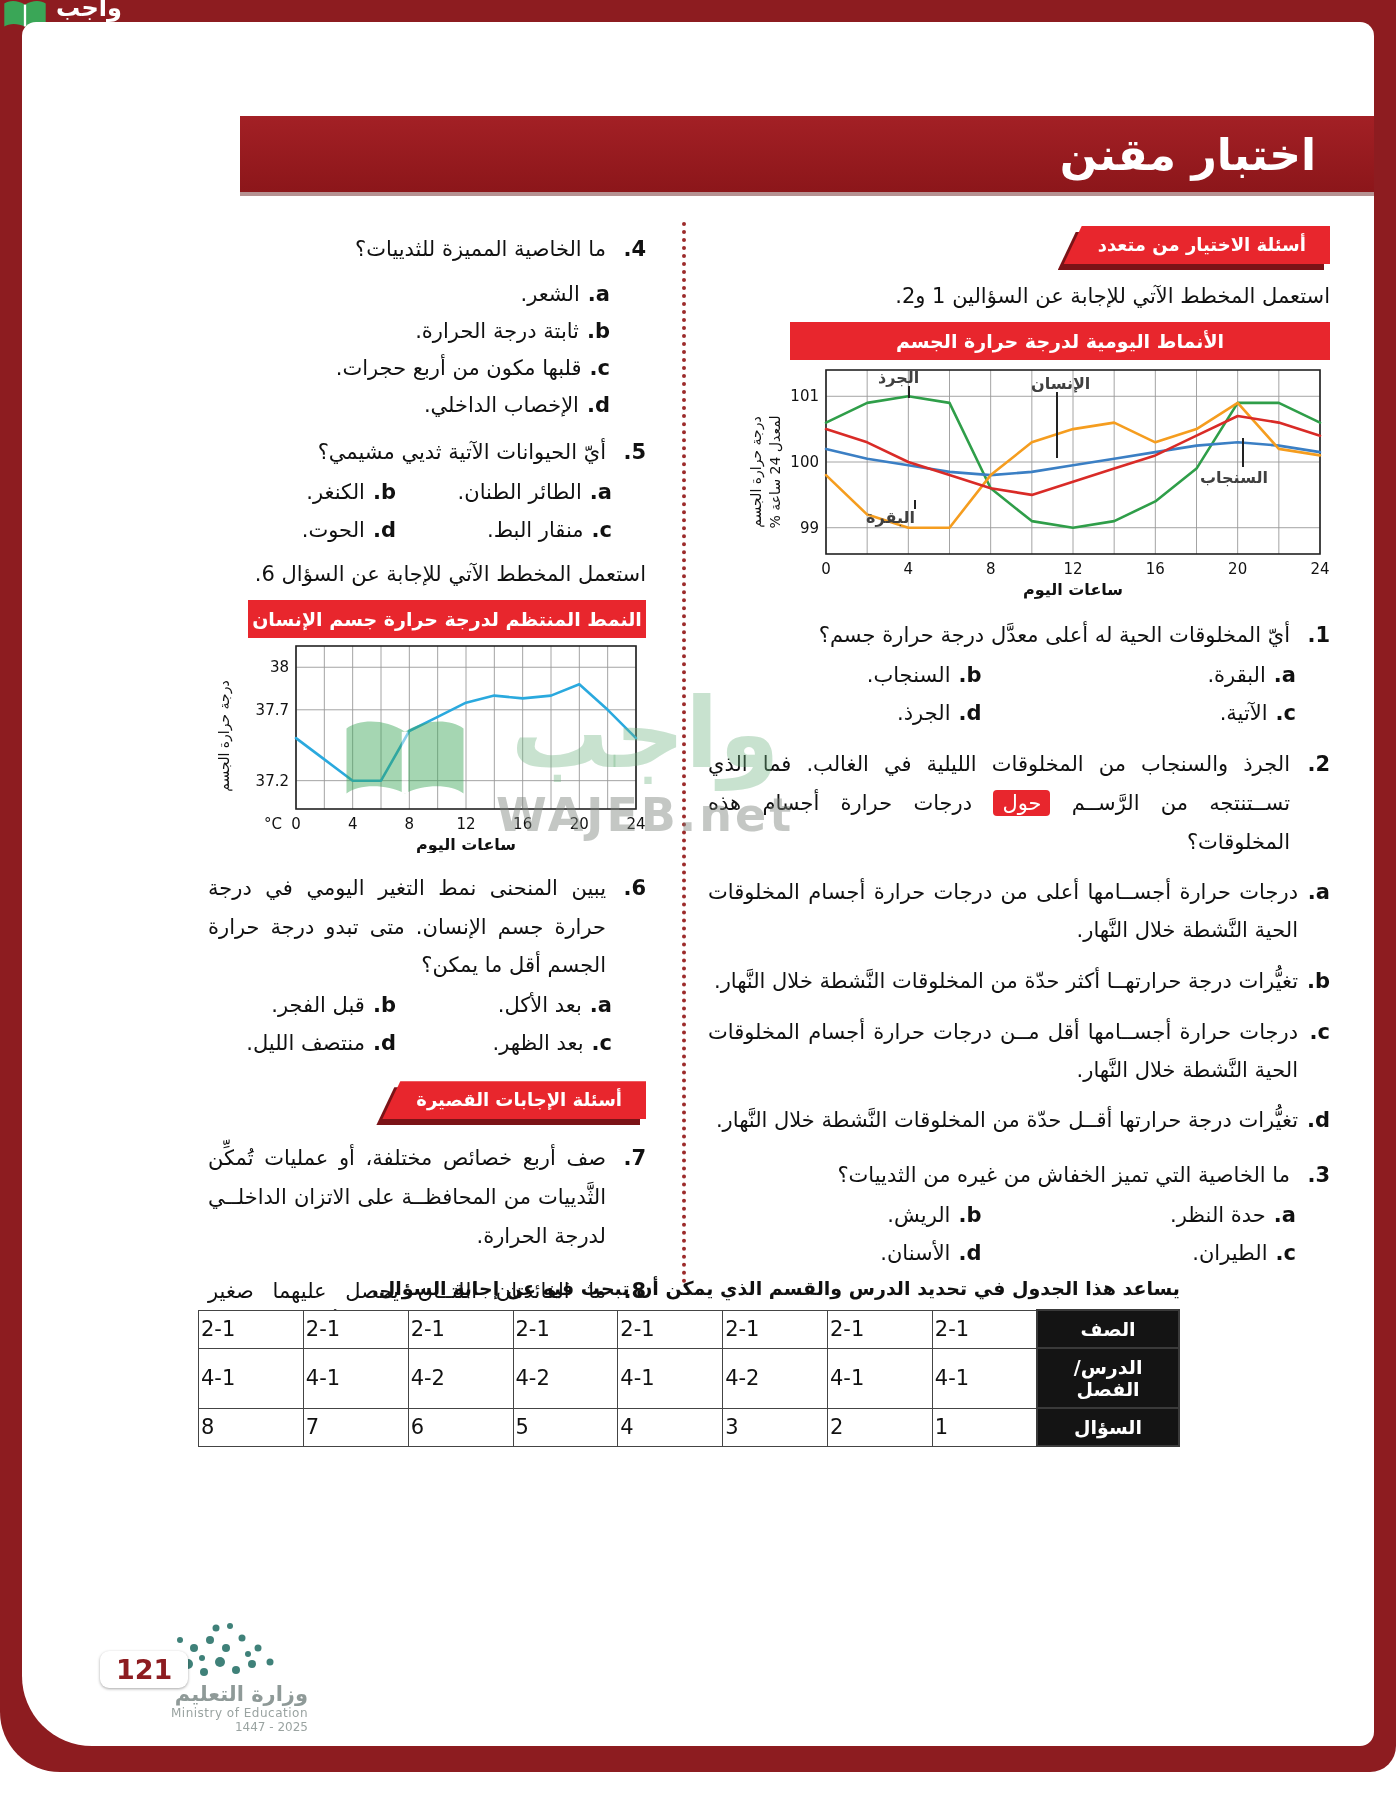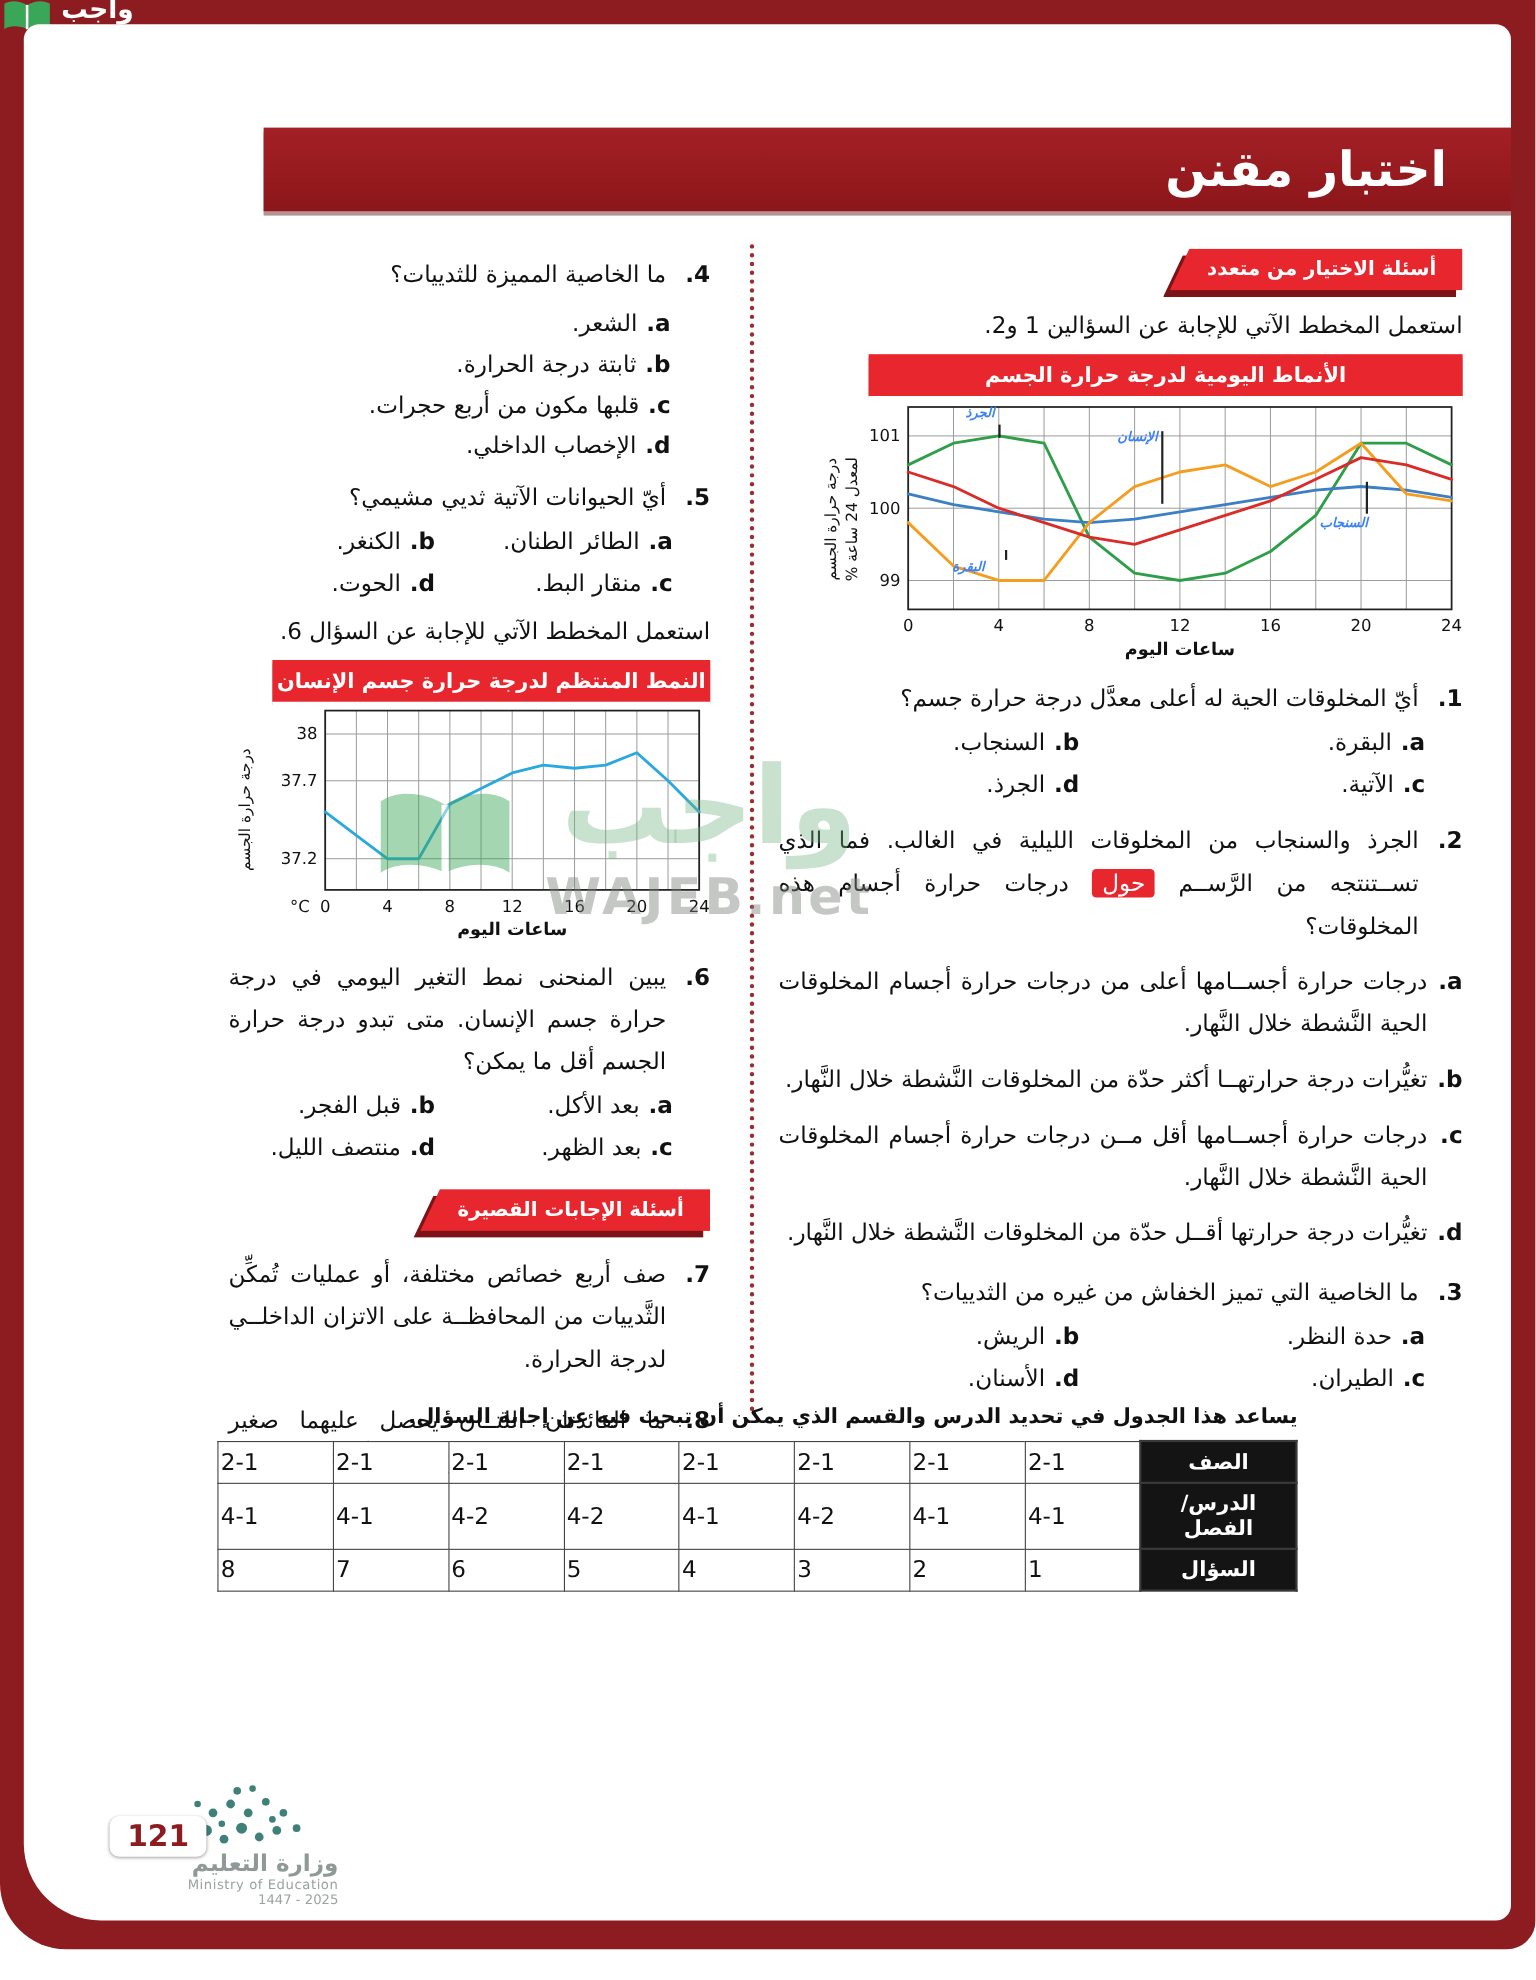--- a/index.html
+++ b/index.html
@@ -50,24 +50,24 @@
   .hl { background:#e8262d; color:#fff; padding:1px 9px; border-radius:4px; }
 
   
   .chart-box { direction:ltr; display:flex; width:max-content; margin:8px 0 14px; }
   .ylab-wrap { position:relative; width:48px; }
   .ylab { position:absolute; top:54%; left:50%; transform:translate(-50%,-50%) rotate(-90deg); white-space:nowrap; font-size:14px; text-align:center; line-height:1.35; }
   .plot-col { display:flex; flex-direction:column; }
   .chart-title { background:#e8262d; color:#fff; font-weight:bold; font-size:19px; text-align:center; padding:8px 4px; box-shadow:0 3px 0 rgba(100,12,15,.4); }
   .plot-wrap { position:relative; background:#fff; }
   svg { font-family:"DejaVu Sans", sans-serif; display:block; }
-  .ann { position:absolute; font-size:12px; font-weight:bold; white-space:nowrap; color:#3b82f6;font-style:italic; }
+  .ann { position:absolute; font-size:16px; font-weight:bold; white-space:nowrap; color:#404040; }
   .ann-line { position:absolute; width:1.5px; background:#222; }
   #ann-rat { left:88px; top:8px; }       #ann-rat-line { left:118px; top:26px; height:12px; }
-  #ann-human { left:226px; top:14px;margin-top:16px; }   #ann-human-line { left:266px; top:32px; height:66px; }
+  #ann-human { left:241px; top:14px; }   #ann-human-line { left:266px; top:32px; height:66px; }
   #ann-cow { left:76px; top:148px; }     #ann-cow-line { left:124px; top:140px; height:9px; }
   #ann-squirrel { left:410px; top:108px;} #ann-squirrel-line { left:452px; top:78px; height:29px; }
 
   
   .bottom { position:absolute; top:1255px; right:194px; width:982px; }
   .tbl-caption { font-size:19px; font-weight:bold; text-align:right; margin-bottom:10px; }
   table.lookup { border-collapse:collapse; width:100%; }
   table.lookup th { background:#141414; color:#fff; font-size:19px; font-weight:bold; width:142px; border:2px solid #3a3a3a; padding:7px 6px; }
   table.lookup td { border:1.5px solid #444; width:105px; font-size:21px; padding:6px 2px; background:#fff; }
 

